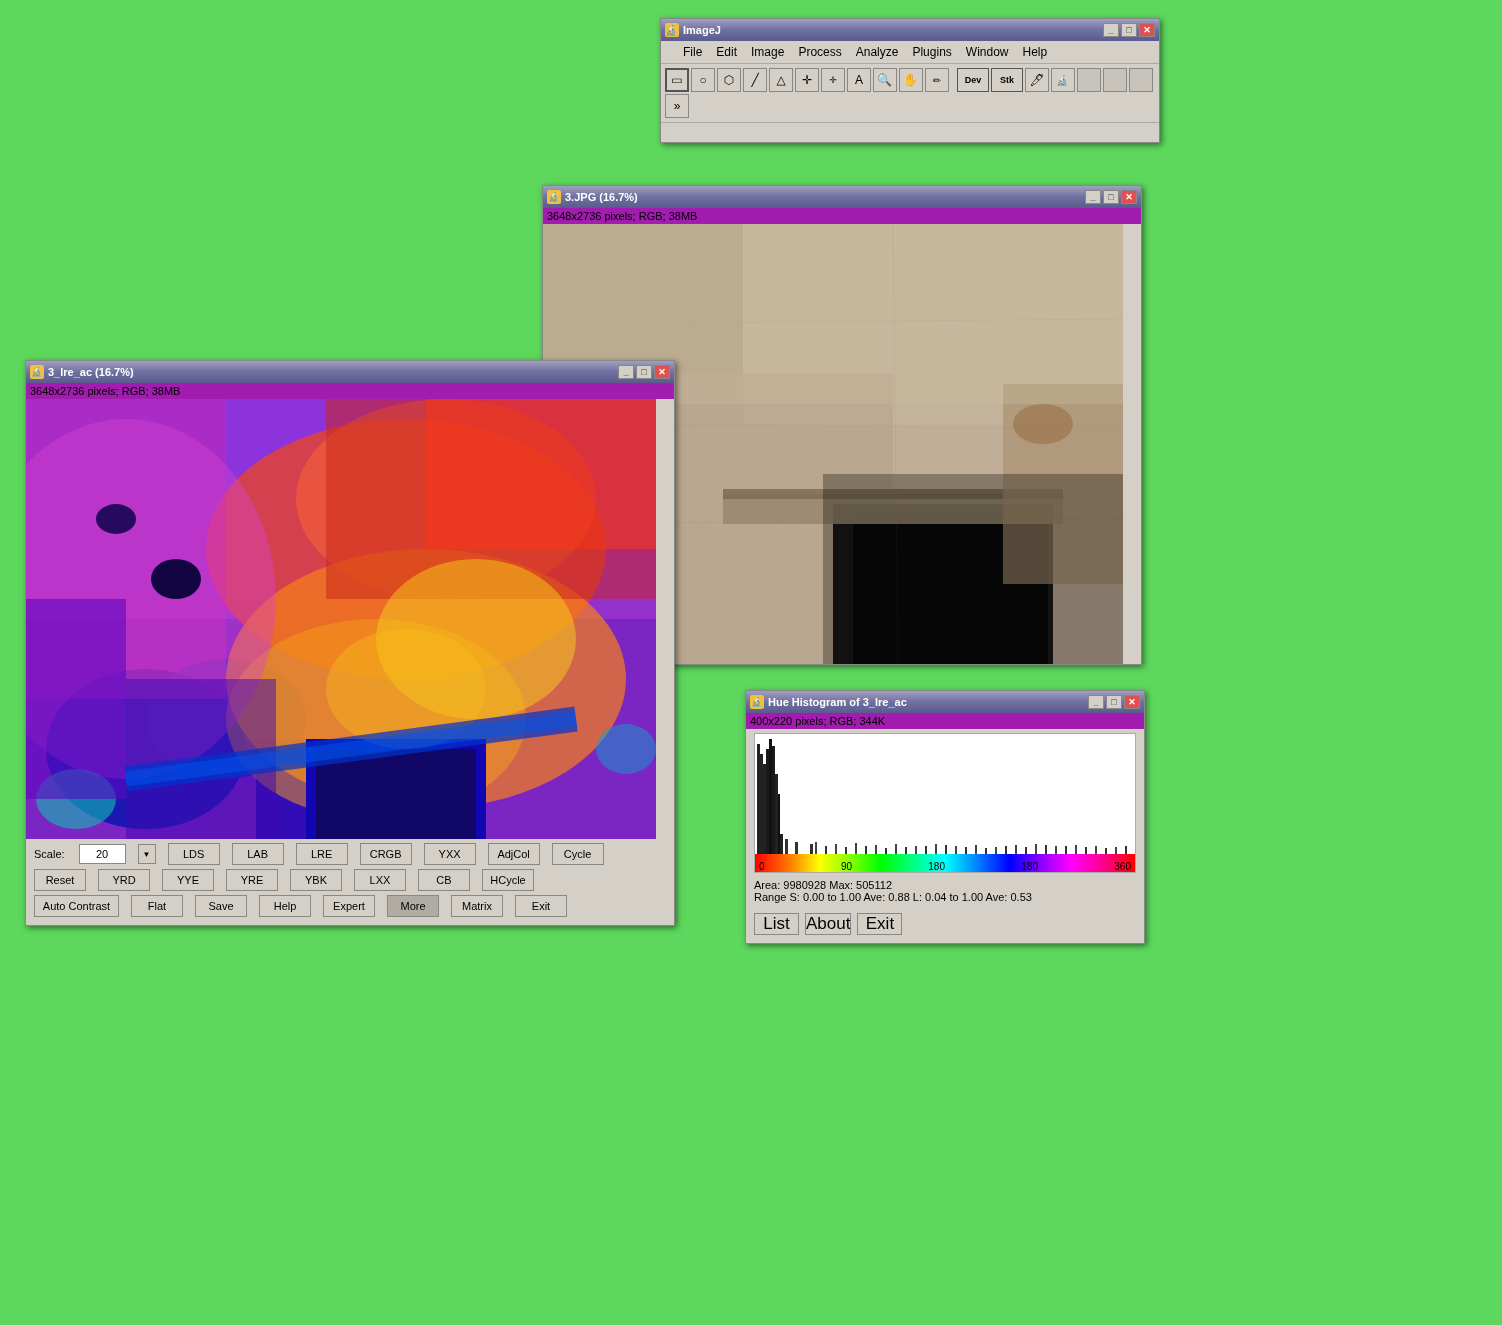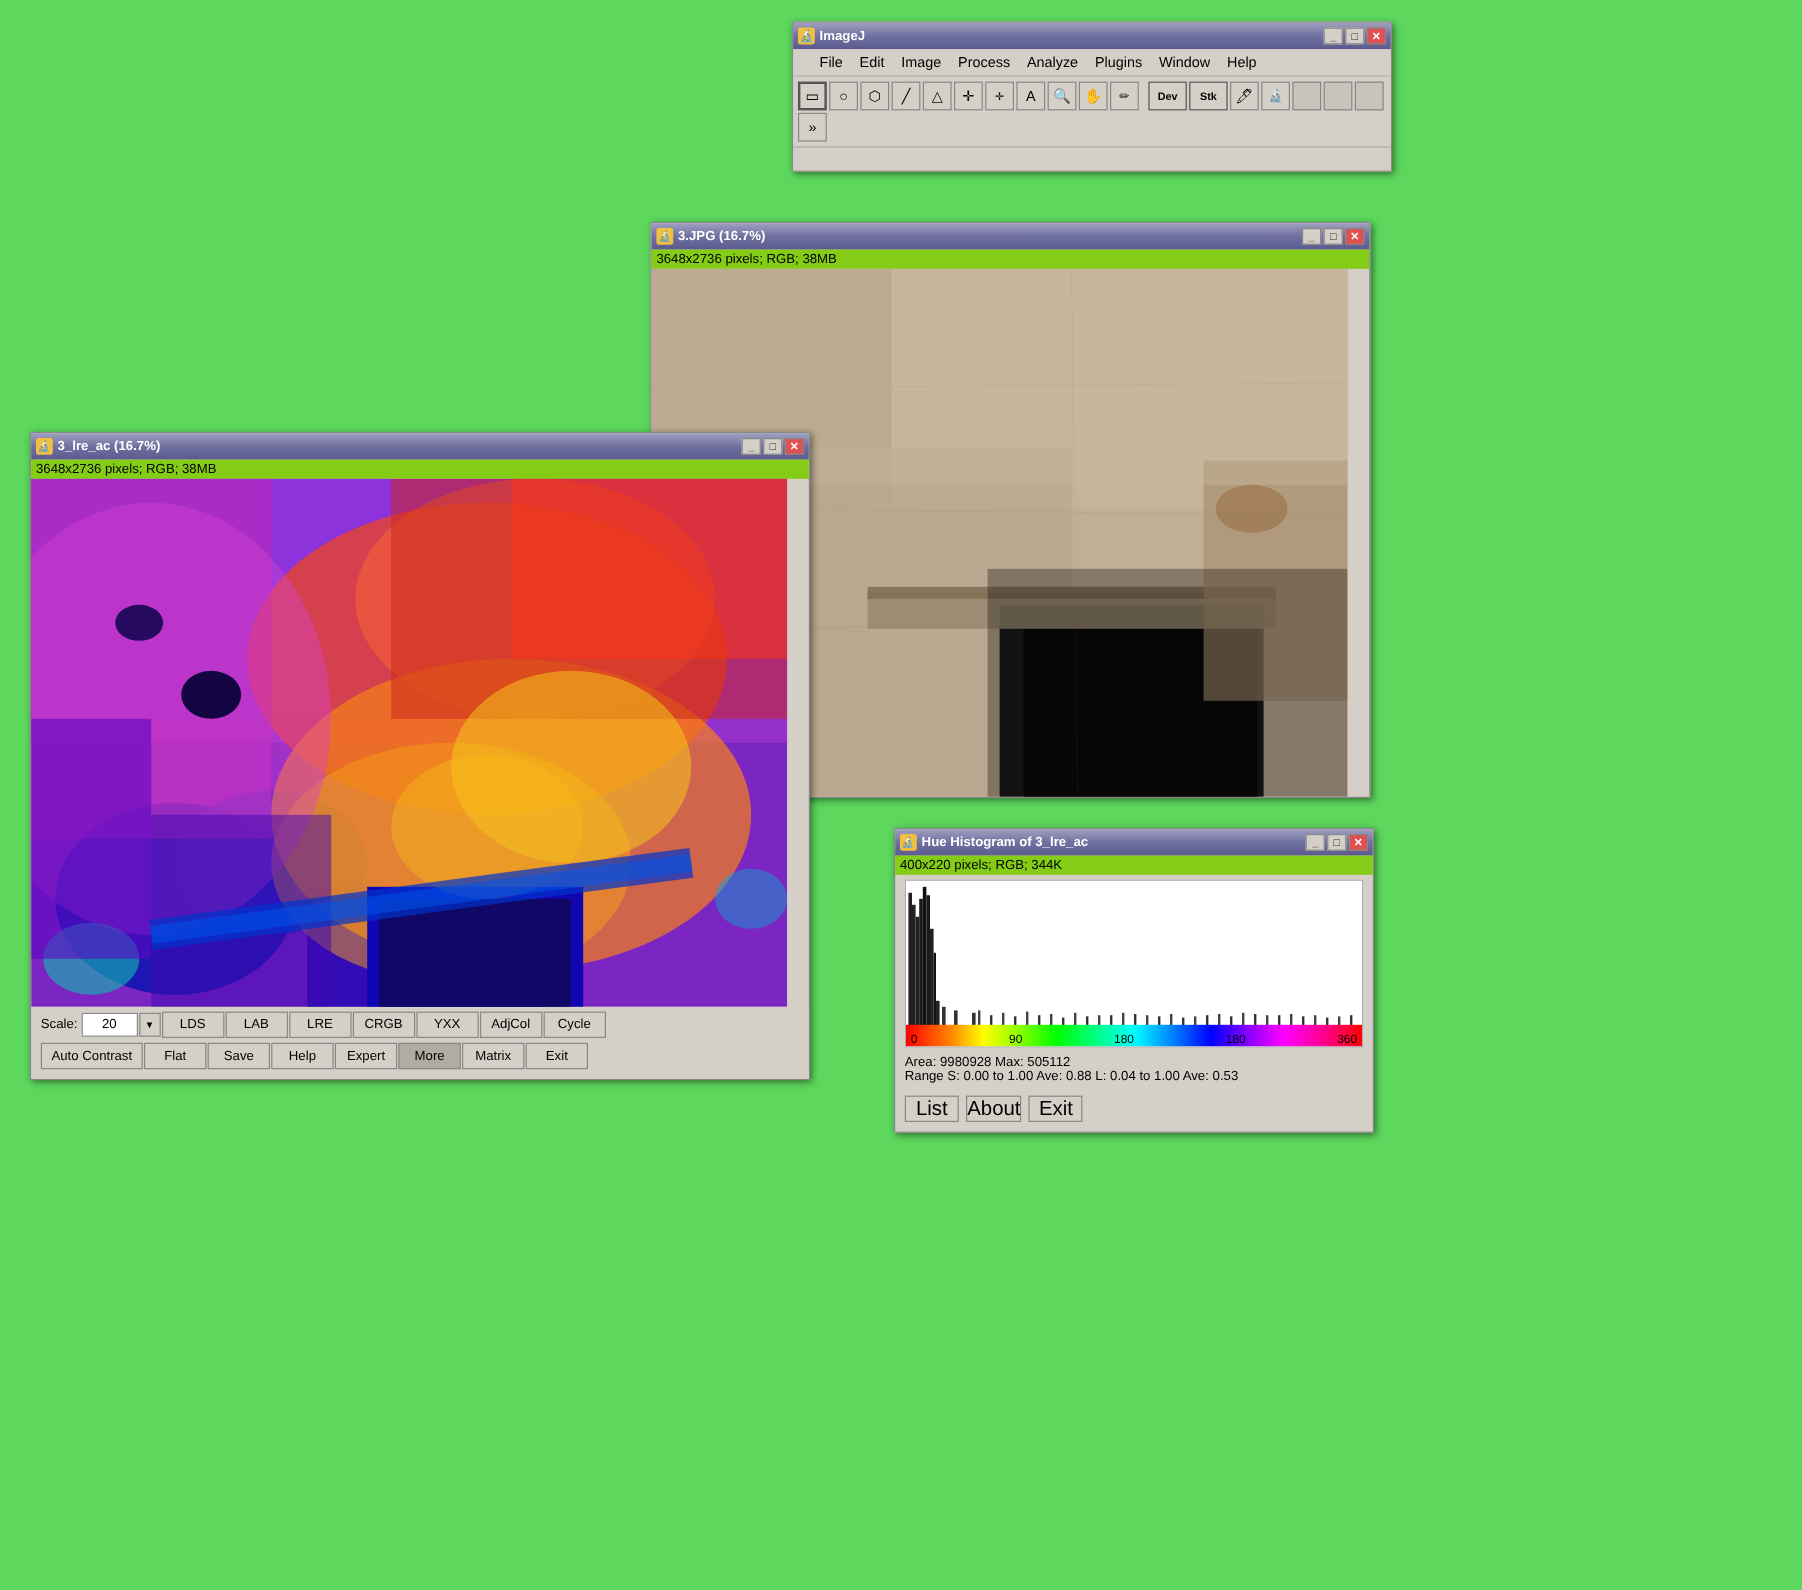--- a/index.html
+++ b/index.html
@@ -136,21 +136,21 @@
     }
 
     
     .img-window {
       background: #d4d0c8;
     }
 
     .img-info-bar {
       font-size: 11px;
       padding: 2px 4px;
-      background: #84cc16;
+      background: #a21caf;
       color: #000;
     }
 
     
     .jpg-window {
       top: 185px;
       left: 542px;
       width: 600px;
     }
 
@@ -161,21 +161,21 @@
       width: 650px;
     }
 
     .lre-buttons-area {
       background: #d4d0c8;
       padding: 4px 8px;
     }
 
     .btn-row {
       display: flex;
-      gap: 1px;
+      gap: 12px;
       margin-bottom: 4px;
       align-items: center;
     }
 
     .scale-label {
       font-size: 11px;
       margin-right: 2px;
     }
 
     .scale-input {
@@ -488,20 +488,30 @@
       <div class="scale-dropdown">▼</div>
       <div class="lre-btn">LDS</div>
       <div class="lre-btn">LAB</div>
       <div class="lre-btn">LRE</div>
       <div class="lre-btn">CRGB</div>
       <div class="lre-btn">YXX</div>
       <div class="lre-btn">AdjCol</div>
       <div class="lre-btn">Cycle</div>
     </div>
 
+    <div class="btn-row">
+      <div class="lre-btn">Reset</div>
+      <div class="lre-btn">YRD</div>
+      <div class="lre-btn">YYE</div>
+      <div class="lre-btn">YRE</div>
+      <div class="lre-btn">YBK</div>
+      <div class="lre-btn">LXX</div>
+      <div class="lre-btn">CB</div>
+      <div class="lre-btn">HCycle</div>
+    </div>
 
     <div class="btn-row">
       <div class="lre-btn" style="min-width:85px;">Auto Contrast</div>
       <div class="lre-btn">Flat</div>
       <div class="lre-btn">Save</div>
       <div class="lre-btn">Help</div>
       <div class="lre-btn">Expert</div>
       <div class="lre-btn" style="background:#b0aca4;">More</div>
       <div class="lre-btn">Matrix</div>
       <div class="lre-btn">Exit</div>

